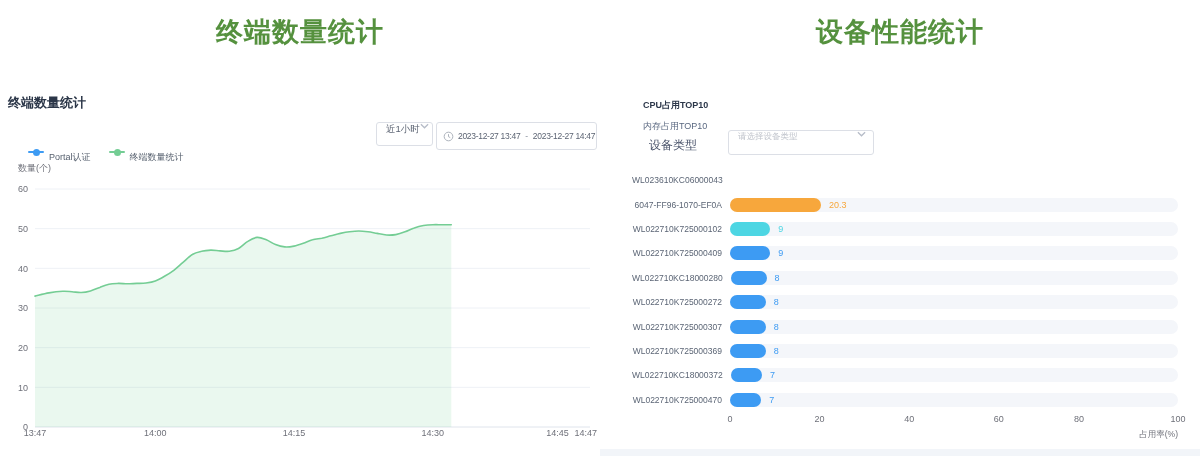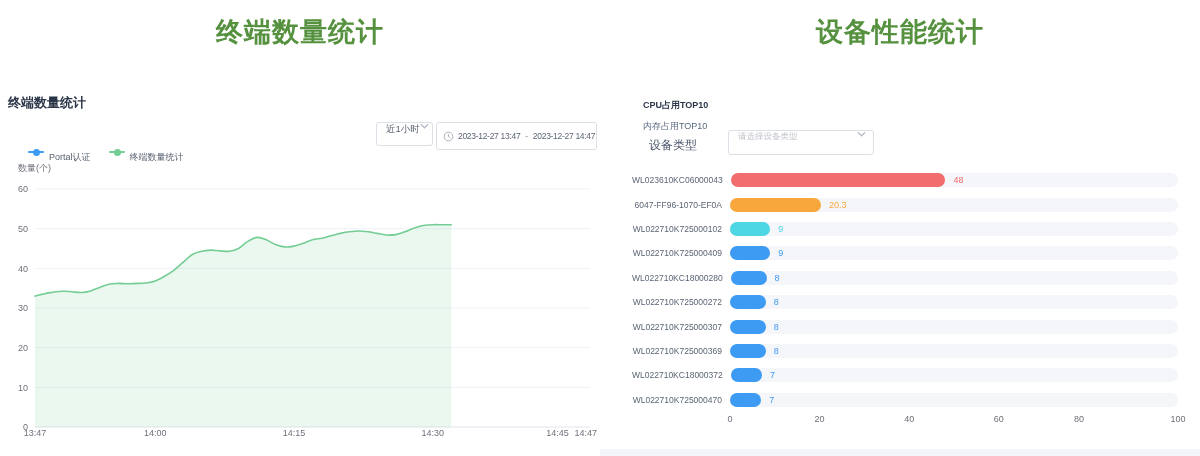--- a/index.html
+++ b/index.html
@@ -125,24 +125,20 @@
     <div class="select device-select">
       <span class="placeholder">请选择设备类型</span>
       <svg class="chev" viewBox="0 0 10 6">
         <path d="M1 1l4 4 4-4" fill="none" stroke="#b6bcc8" stroke-width="1.4"></path>
       </svg>
     </div>
 
     <div class="barchart" id="barchart">
         <div class="bar-row">
           <div class="bar-label">WL023610KC06000043</div>
-          <div class="bar-track">
-            <div class="bar" style="width: 48%; background: rgb(242, 109, 109);"></div>
-            <span class="bar-value" style="left: calc(48% + 8px); color: rgb(242, 109, 109);">48</span>
-          </div>
         </div>
         <div class="bar-row">
           <div class="bar-label">6047-FF96-1070-EF0A</div>
           <div class="bar-track">
             <div class="bar" style="width: 20.3%; background: rgb(247, 167, 60);"></div>
             <span class="bar-value" style="left: calc(20.3% + 8px); color: rgb(247, 167, 60);">20.3</span>
           </div>
         </div>
         <div class="bar-row">
           <div class="bar-label">WL022710K725000102</div>
@@ -202,16 +198,17 @@
         </div>
       </div>
     <div class="bar-axis" id="bar-axis">
         <span class="bar-tick" style="left: 130px;">0</span>
         <span class="bar-tick" style="left: 219.6px;">20</span>
         <span class="bar-tick" style="left: 309.2px;">40</span>
         <span class="bar-tick" style="left: 398.8px;">60</span>
         <span class="bar-tick" style="left: 479px;">80</span>
         <span class="bar-tick" style="left: 578px;">100</span>
       </div>
+    <div class="bar-xlabel">占用率(%)</div>
     <div class="bottom-strip"></div>
   </section>
 
 </div>
 
 </body></html>

